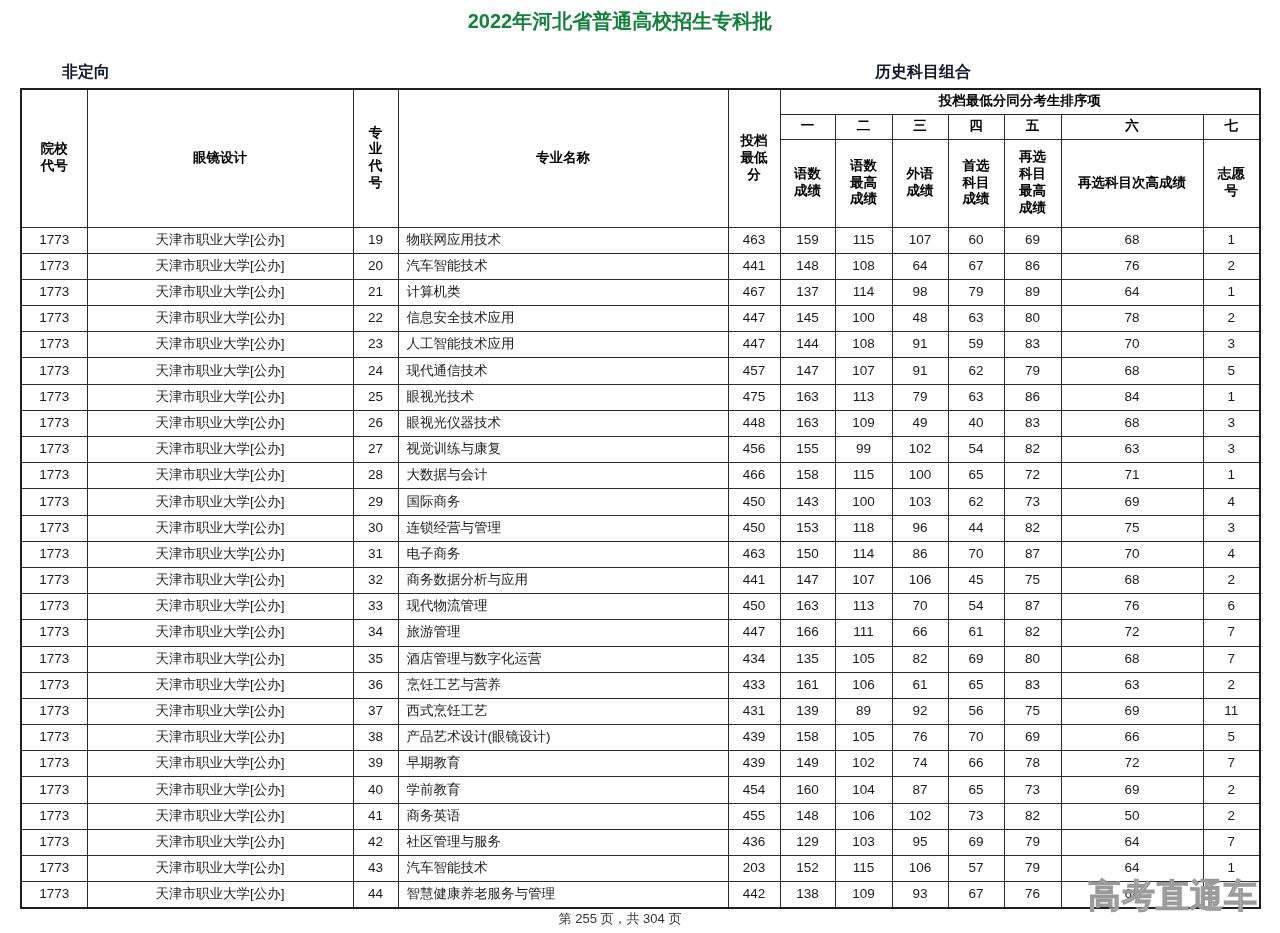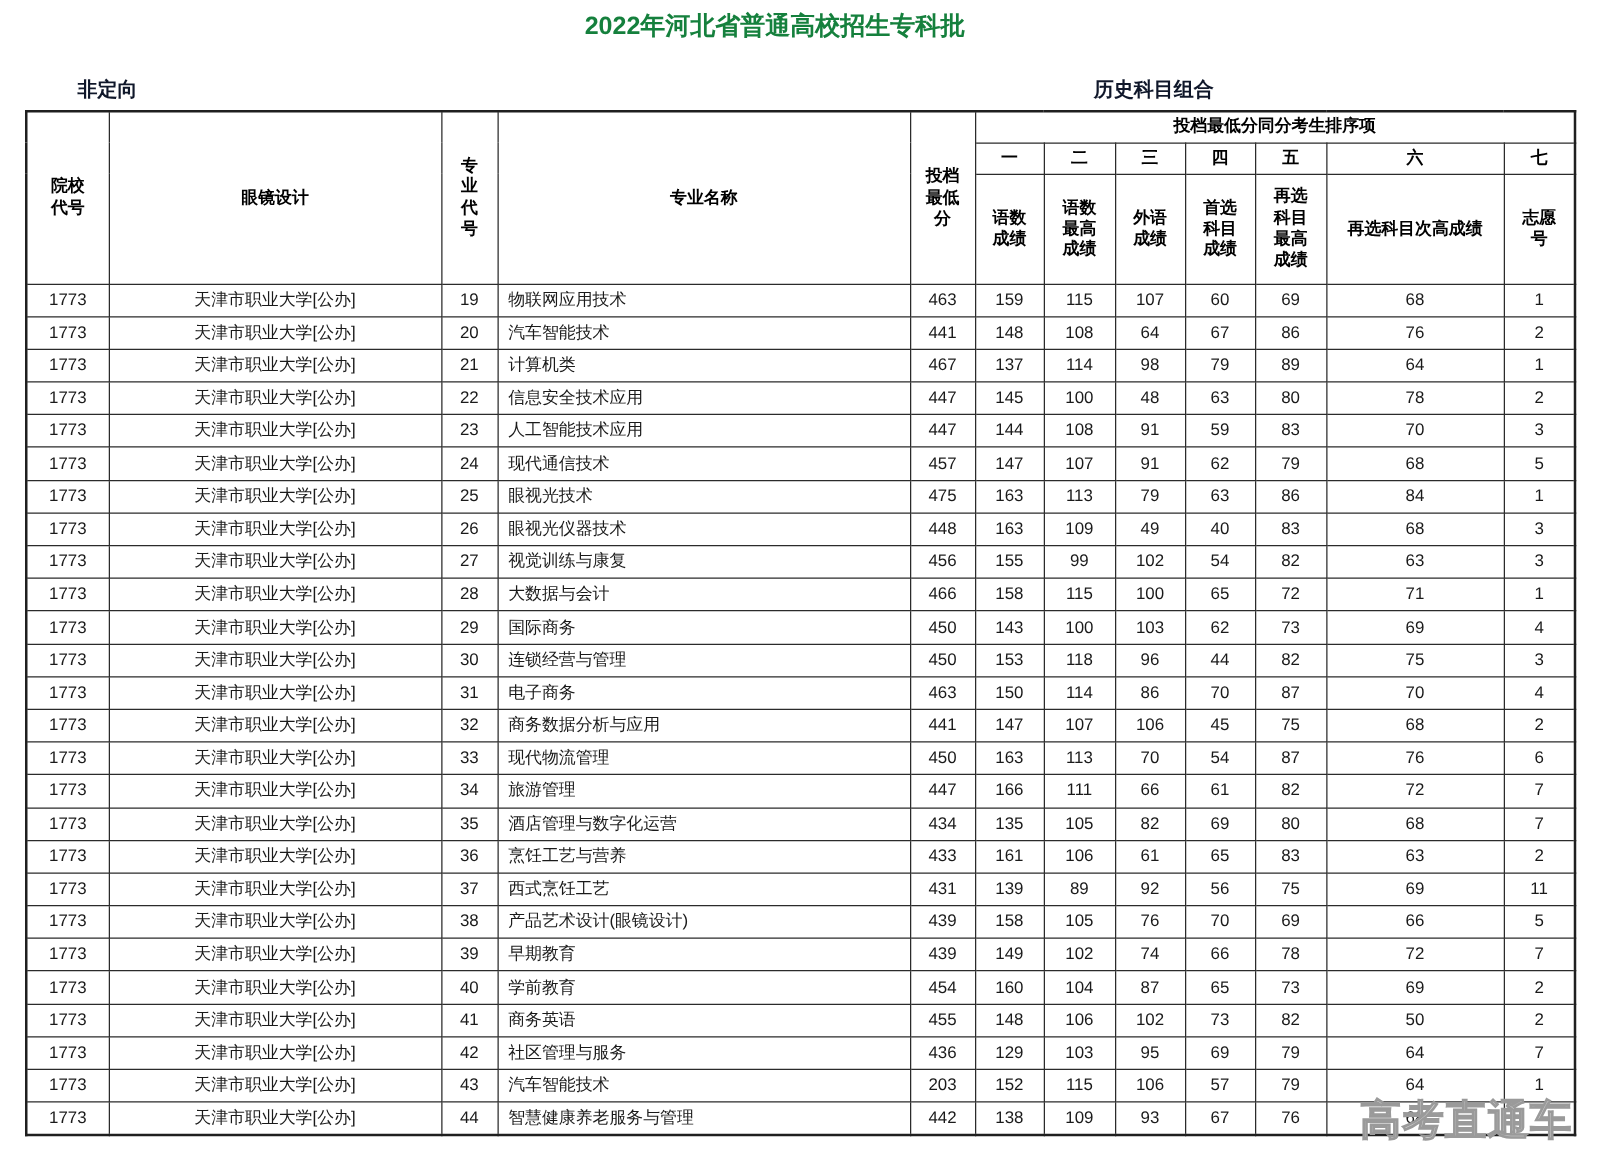--- a/index.html
+++ b/index.html
@@ -462,14 +462,15 @@
             <td>76</td>
             <td>68</td>
             <td></td>
           </tr>
         </tbody>
     </table>
   </div>
 
   <div class="watermark">高考直通车</div>
 
+  <div class="footer">第 255 页，共 304 页</div>
 
 </div>
 
 </body></html>

